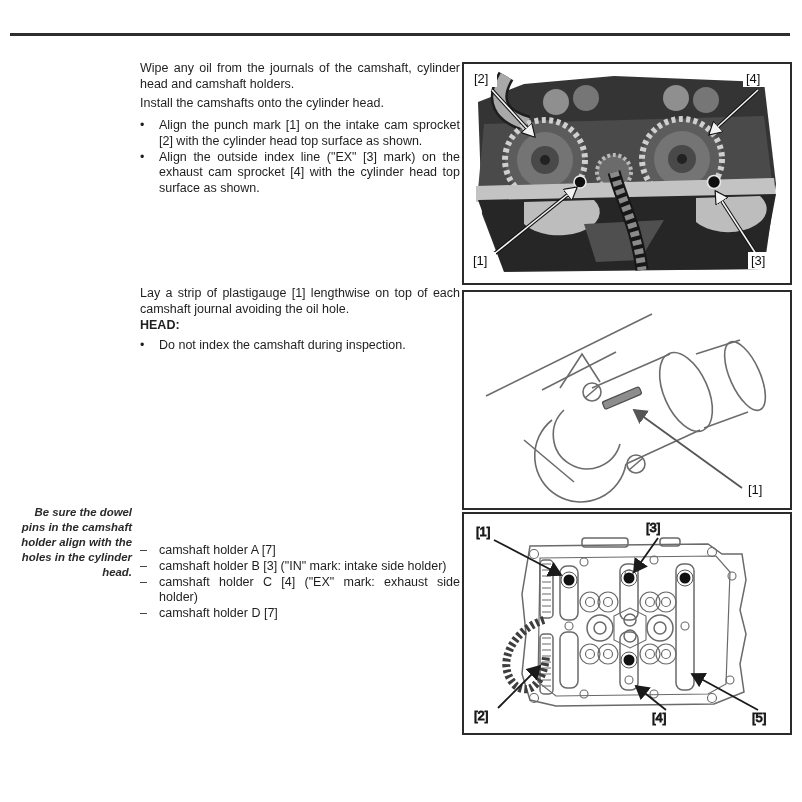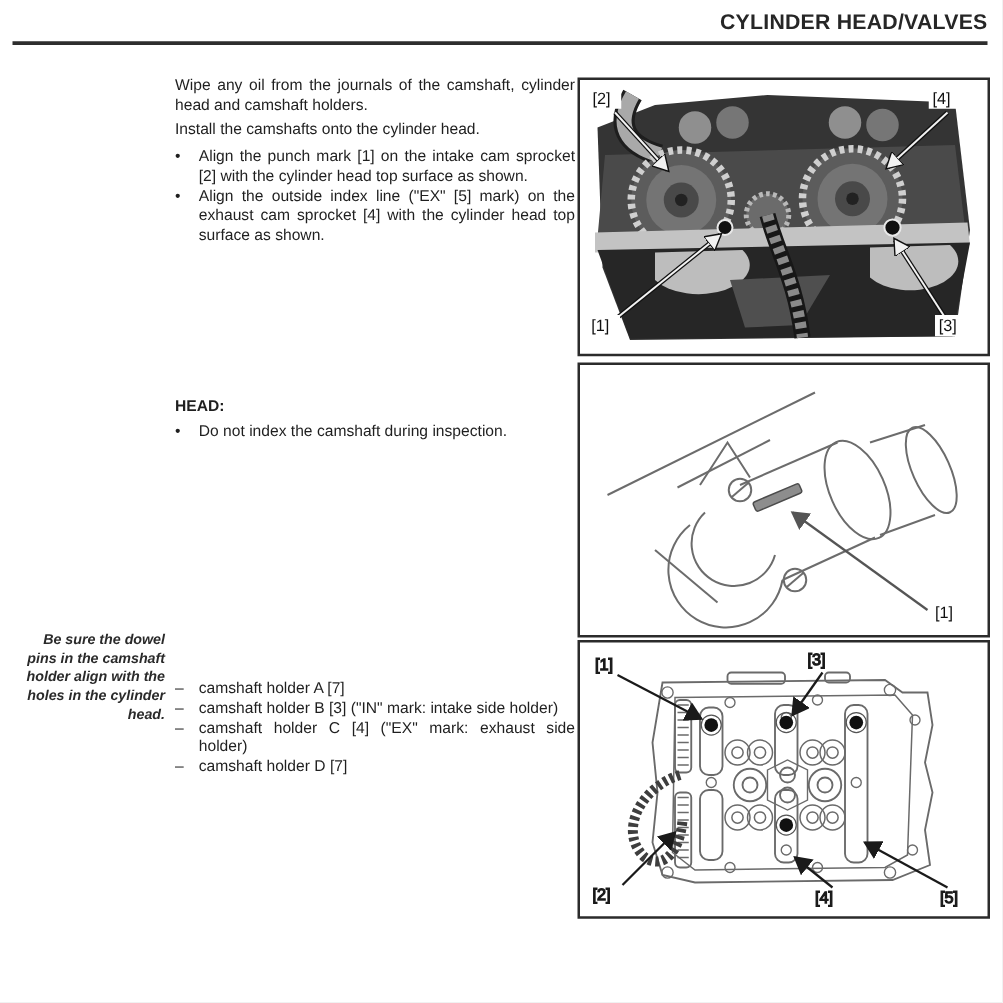--- a/index.html
+++ b/index.html
@@ -42,38 +42,38 @@
   .fig1{top:62px;height:219px;}
   .fig2{top:290px;height:216px;}
   .fig3{top:512px;height:219px;}
   .svg-label{font-family:"Liberation Sans",sans-serif;font-size:13px;fill:#111;}
 </style>
 </head>
 <body>
 
 <div class="page">
 
-  <div class="page-title">CYLINDER HEAD/VALVES</div>
   <div class="header-rule"></div>
 
 
   <div class="txt p-install">Install the camshafts onto the cylinder head.</div>
   <div class="txt p-wipe">Wipe any oil from the journals of the camshaft, cylinder head and camshaft holders.</div>
 
   <div class="txt bullet-list">
     <div class="li">
       <span class="marker">•</span>
       <span class="li-text">Align the punch mark [1] on the intake cam sprocket [2] with the cylinder head top surface as shown.</span>
     </div>
     <div class="li">
       <span class="marker">•</span>
-      <span class="li-text">Align the outside index line ("EX" [5] mark) on the exhaust cam sprocket [4] with the cylinder head top surface as shown.</span>
-    </div>
-  </div>
-
+      <span class="li-text">Align the outside index line ("EX" [3] mark) on the exhaust cam sprocket [4] with the cylinder head top surface as shown.</span>
+    </div>
+  </div>
+
+  <div class="txt p-plasti">Lay a strip of plastigauge [1] lengthwise on top of each camshaft journal avoiding the oil hole.</div>
   <div class="txt note-label">HEAD:</div>
   <div class="txt note-list">
     <div class="li">
       <span class="marker">•</span>
       <span class="li-text">Do not index the camshaft during inspection.</span>
     </div>
   </div>
 
   <div class="margin-note">Be sure the dowel pins in the camshaft holder align with the holes in the cylinder head.</div>
 

